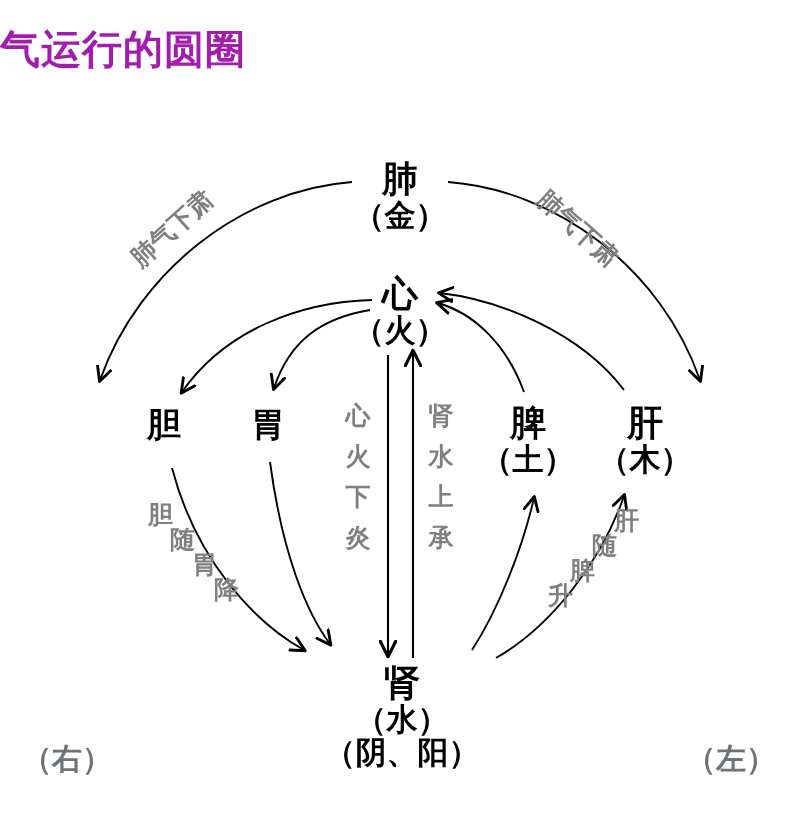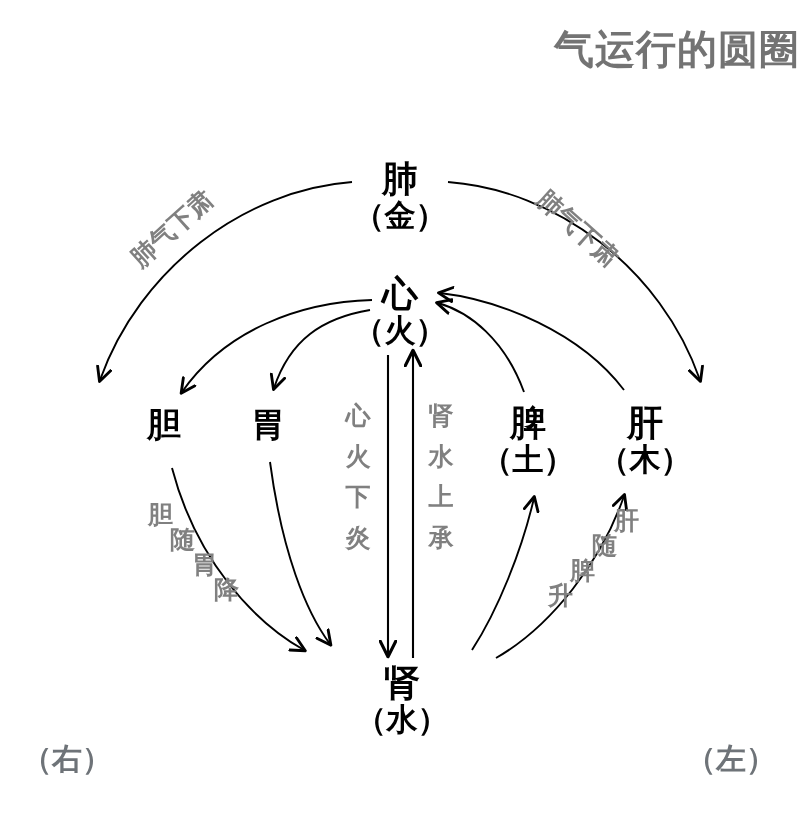--- a/index.html
+++ b/index.html
@@ -24,24 +24,24 @@
     left: 0;
     top: 0;
     width: 800px;
     height: 820px;
   }
   .title {
     position: absolute;
     left: 0;
     top: 22px;
     width: 800px;
-    text-align: right;
+    text-align: left;
     font-size: 40px;
     font-weight: bold;
-    color: #737373;
+    color: #a21caf;
     letter-spacing: 1px;
     white-space: nowrap;
   }
   .node {
     position: absolute;
     text-align: center;
     color: #000000;
     font-weight: bold;
     line-height: 1.08;
     white-space: nowrap;
@@ -171,20 +171,21 @@
   </div>
 
   <div class="node" style="left:645px; top:404px;">
     <span class="main">肝</span>
     <span class="sub">（木）</span>
   </div>
 
   <div class="node" style="left:402px; top:664px;">
     <span class="main">肾</span>
     <span class="sub">（水）</span>
+    <span class="sub2">（阴、阳）</span>
   </div>
 
   <div class="arc-label" style="left:122px; top:212px; transform: rotate(-42deg);">肺气下肃</div>
 
   <div class="arc-label" style="left:528px; top:212px; transform: rotate(42deg);">肺气下肃</div>
 
   <div class="vlabel" style="left:358px; top:396px;">
     <span>心</span>
     <span>火</span>
     <span>下</span>

